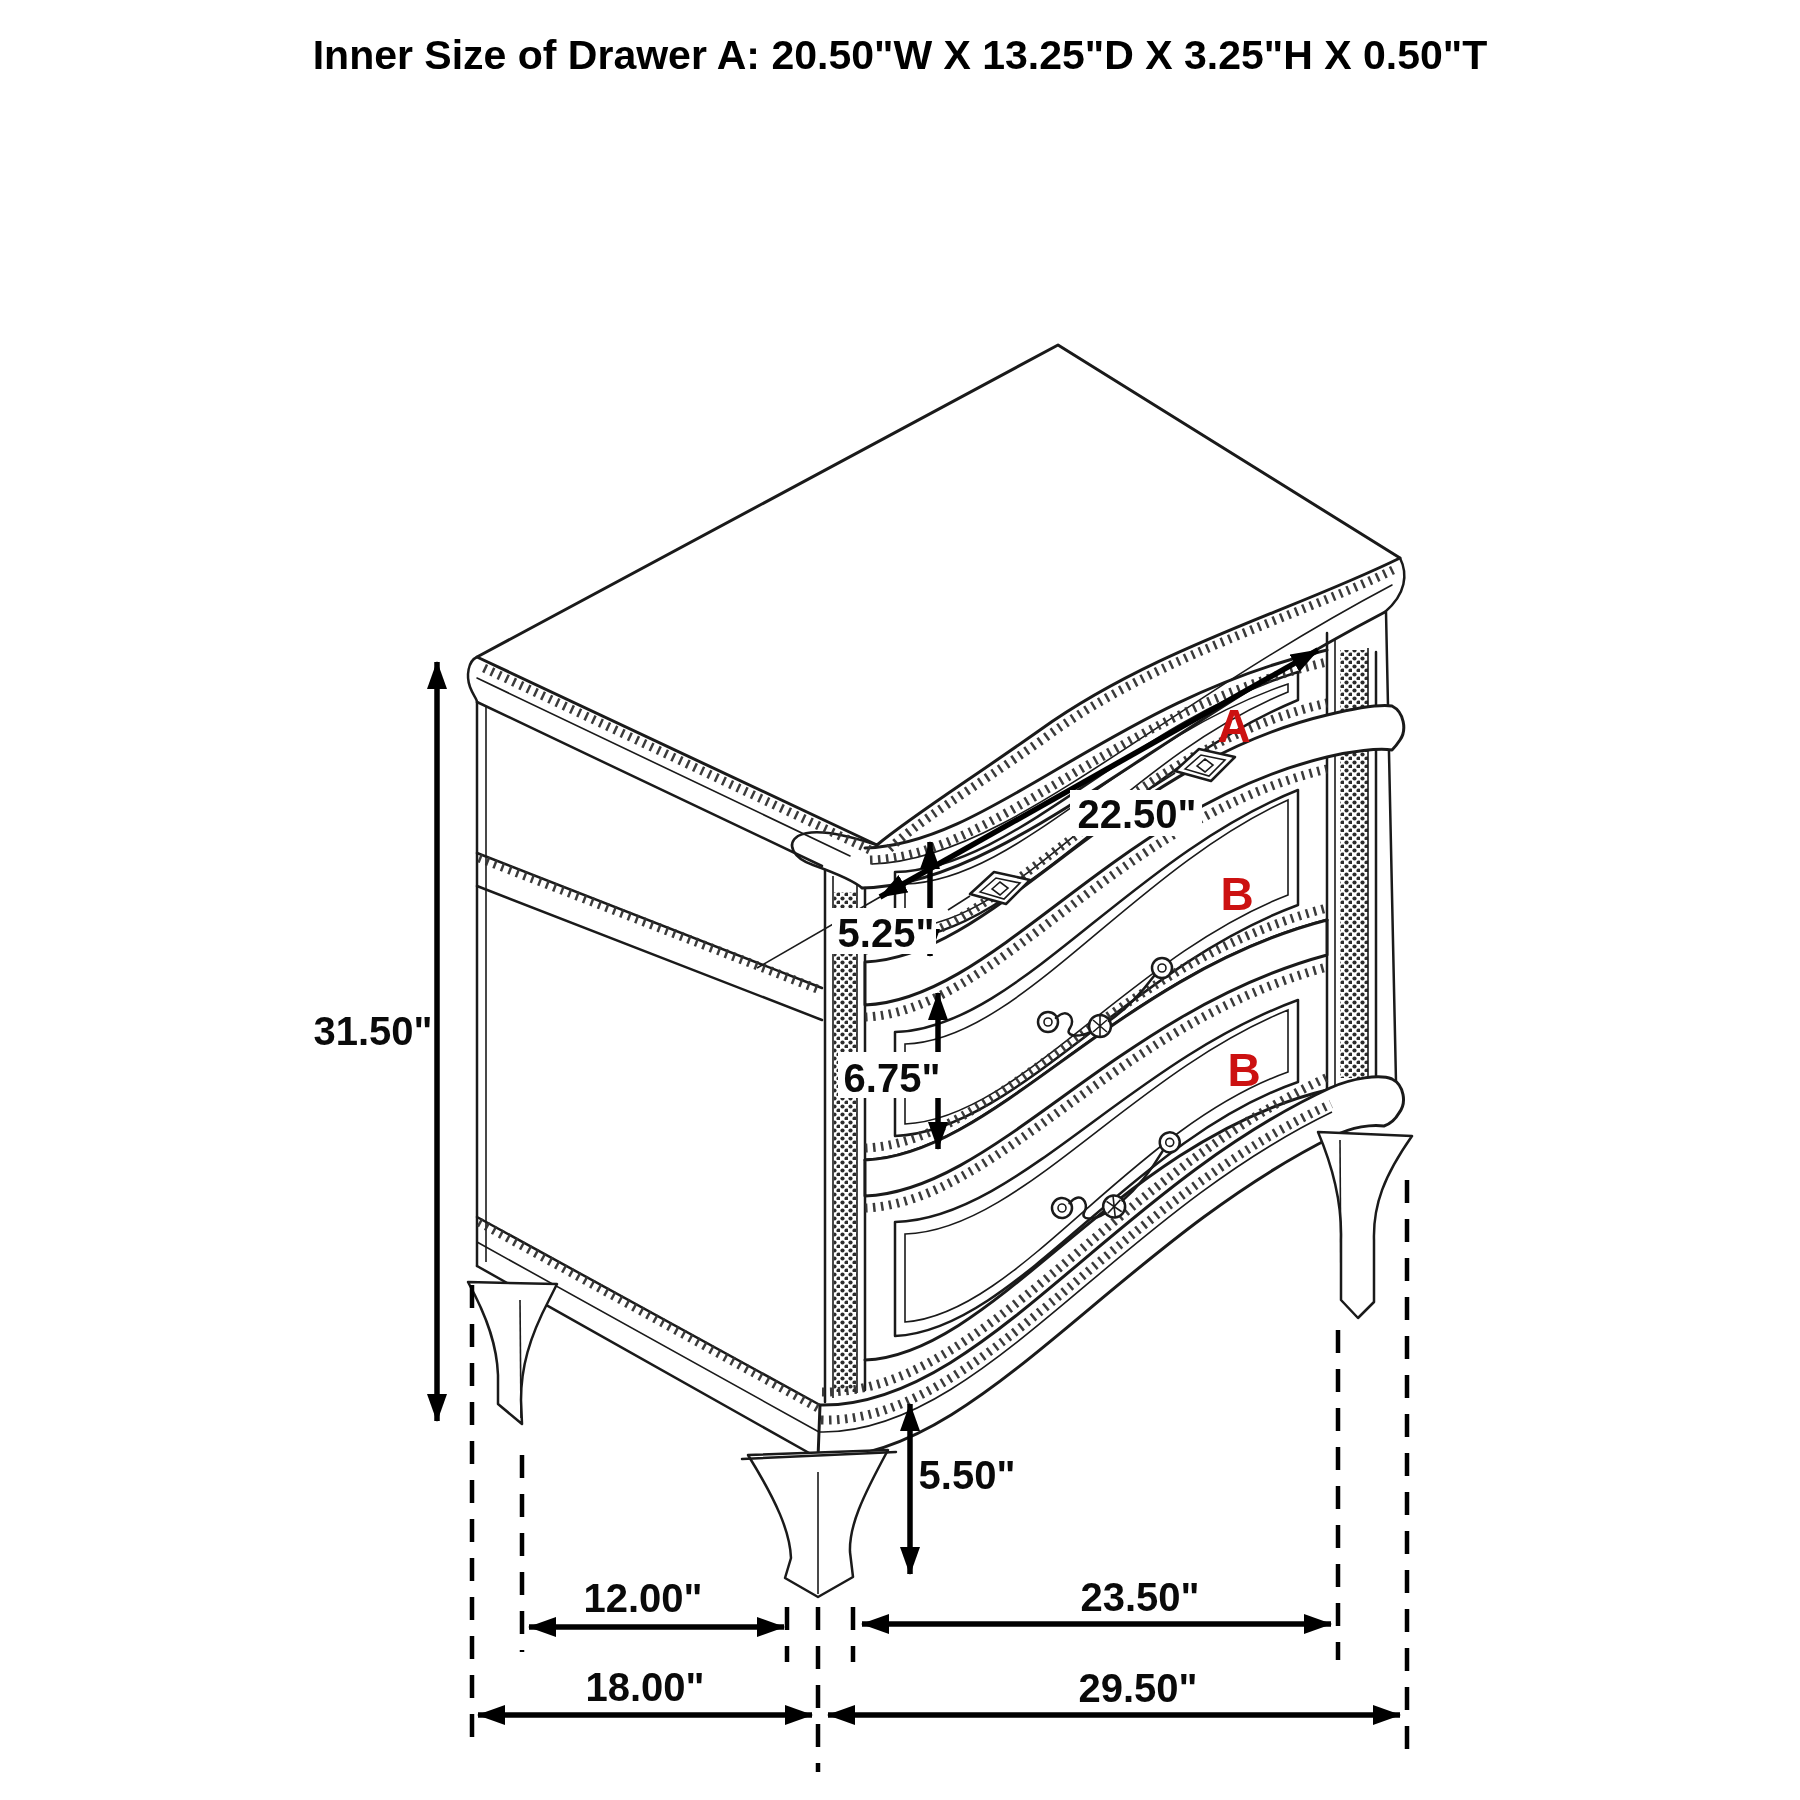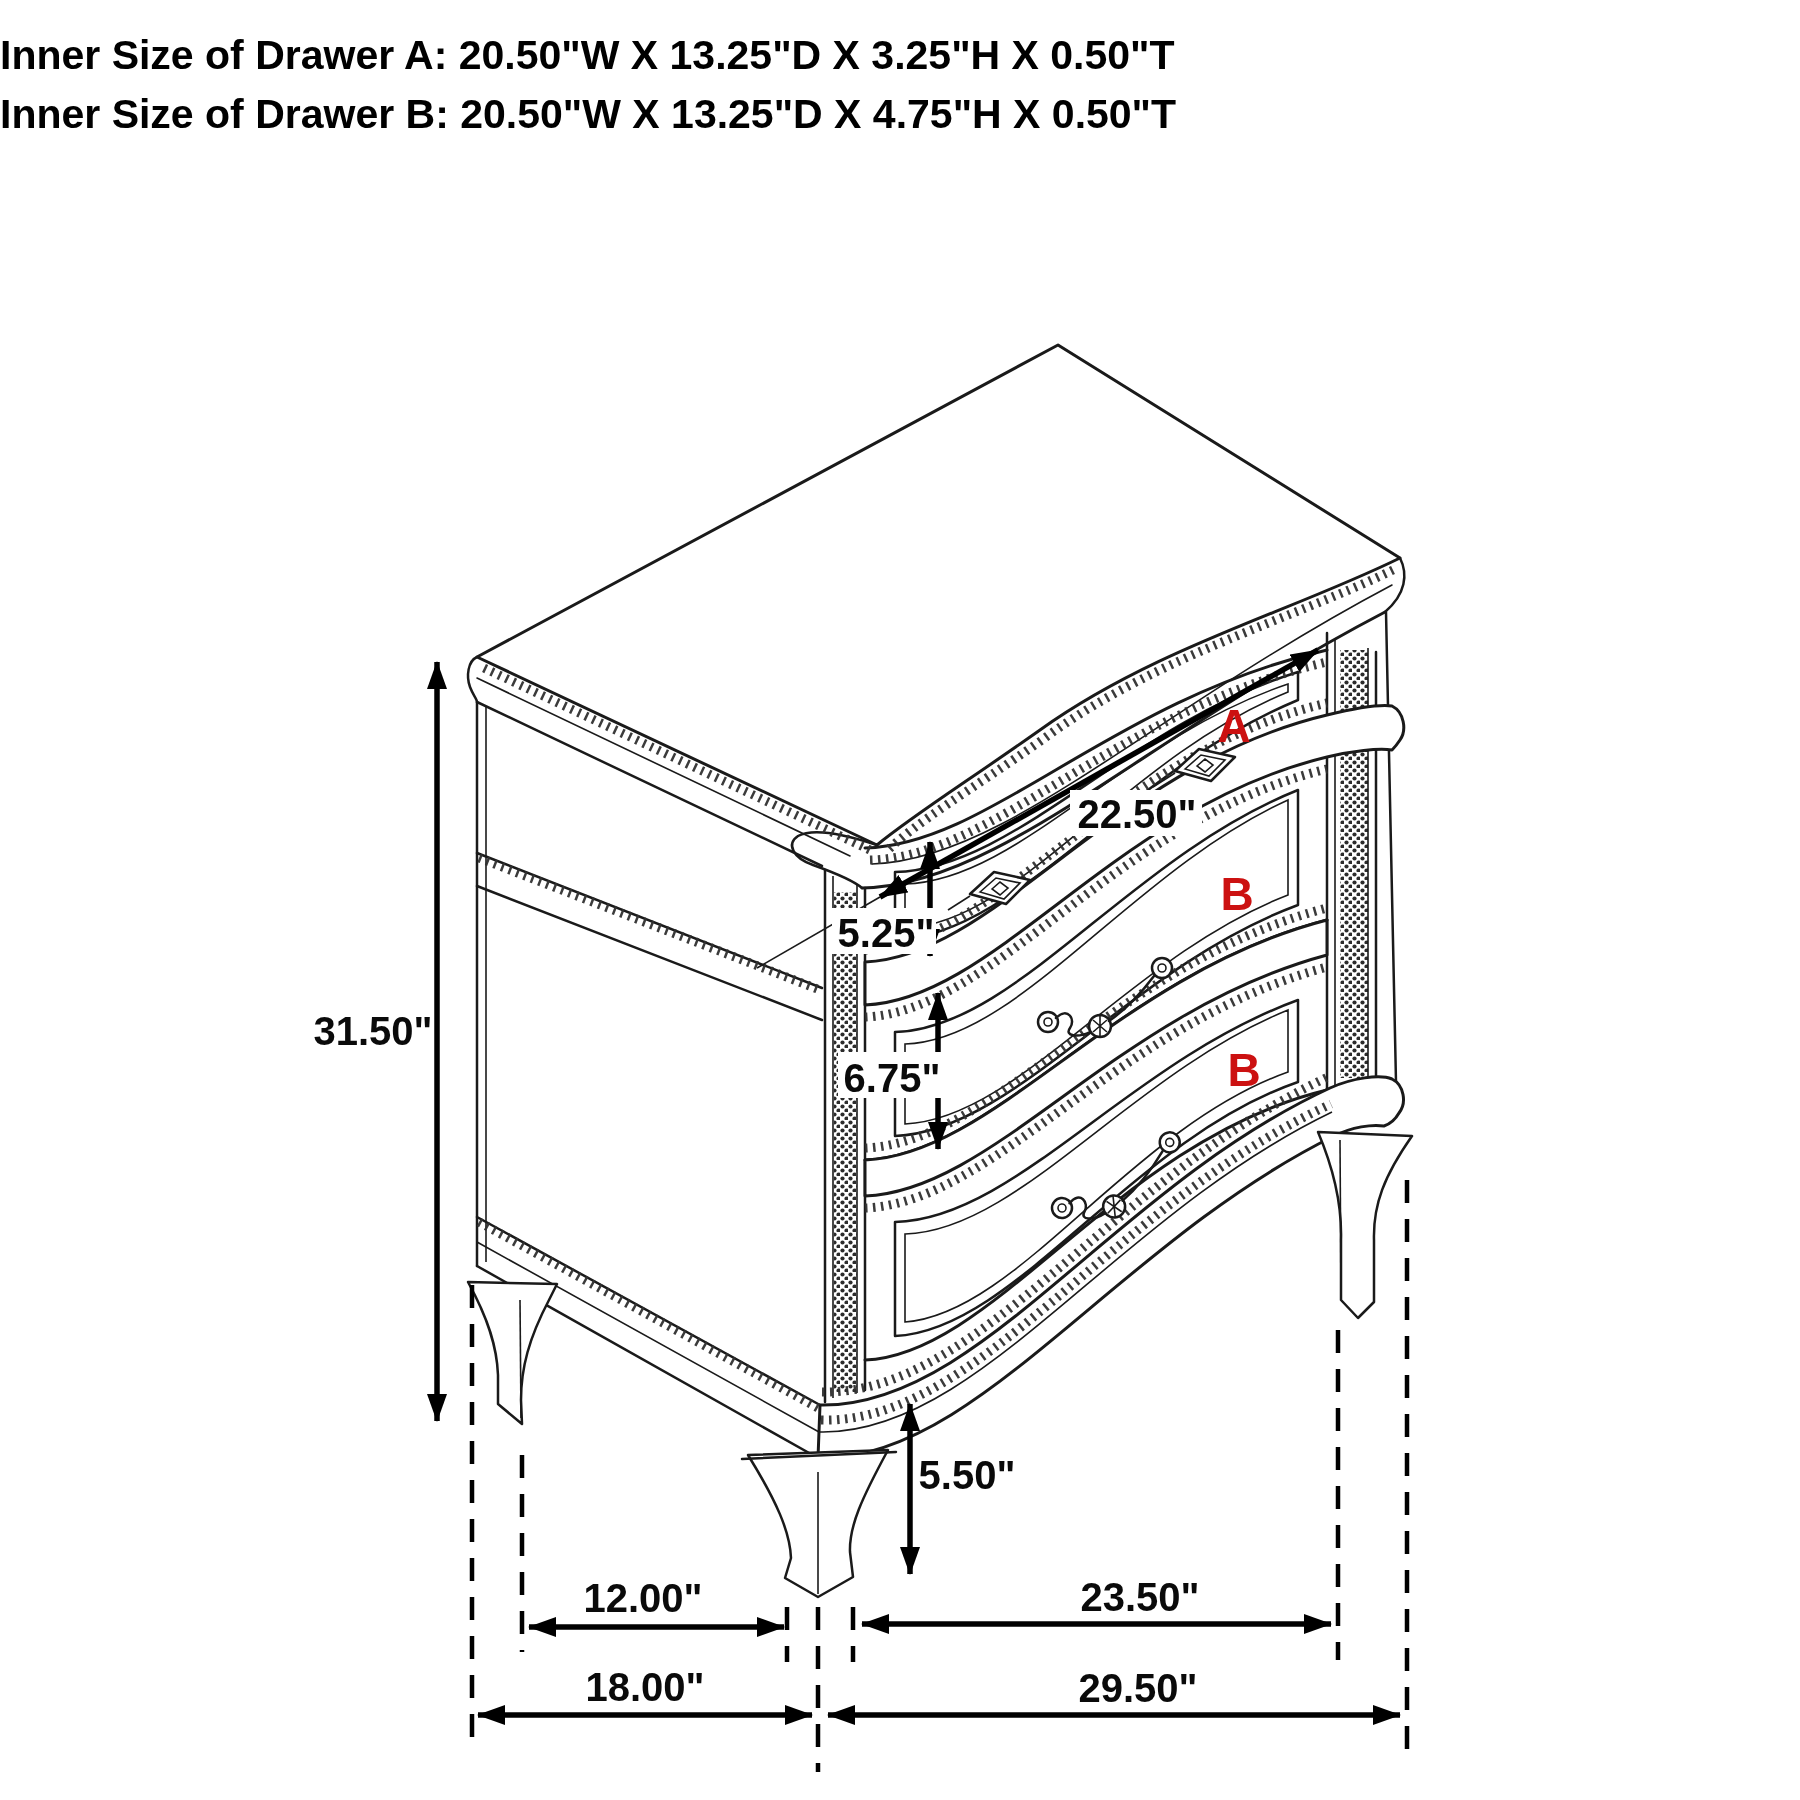--- a/index.html
+++ b/index.html
@@ -1,35 +1,34 @@
 <!DOCTYPE html>
 <html><head>
 <meta charset="utf-8">
 <style>
   html,body{margin:0;padding:0;background:#fff;}
   body{width:1800px;height:1800px;position:relative;font-family:"Liberation Sans",sans-serif;}
-  .header{position:absolute;top:26px;left:0;width:100%;
+  .header{position:absolute;top:26px;left:0;width:100%;text-align:center;
           font-weight:bold;font-size:41px;line-height:59px;color:#000;letter-spacing:0px;}
   svg{position:absolute;left:0;top:0;}
   .ln{stroke:#1a1a1a;fill:none;stroke-width:2.5;stroke-linecap:round;stroke-linejoin:round;}
   .ln3{stroke:#1a1a1a;fill:none;stroke-width:3;stroke-linecap:round;stroke-linejoin:round;}
   .thin{stroke:#1a1a1a;fill:none;stroke-width:1.6;}
   .fillw{fill:#ffffff;}
   .stip{stroke:#303030;fill:none;stroke-width:9;stroke-dasharray:2.5 5.5;stroke-linecap:butt;opacity:.95;}
   .dim{stroke:#000;fill:none;stroke-width:5.5;}
   .dash{stroke:#000;fill:none;stroke-width:4.5;stroke-dasharray:23 16;}
   .dimtxt{font:bold 40px "Liberation Sans",sans-serif;fill:#0a0a0a;text-anchor:middle;}
   .redtxt{font:bold 46px "Liberation Sans",sans-serif;text-anchor:middle;}
 </style>
 </head>
 <body>
 
 <div class="header">
   <div>Inner Size of Drawer A: 20.50"W X 13.25"D X 3.25"H X 0.50"T</div>
-  <div>Inner Size of Drawer B: 20.50"W X 13.25"D X 4.75"H X 0.50"T</div>
 </div>
 
 <svg width="1800" height="1800" viewBox="0 0 1800 1800">
   <defs>
     <pattern id="dots" width="8" height="8" patternUnits="userSpaceOnUse">
       <rect width="8" height="8" fill="#fff"></rect>
       <circle cx="2.5" cy="2.5" r="2.1" fill="#2c2c2c"></circle>
       <circle cx="6.5" cy="6.5" r="2.1" fill="#2c2c2c"></circle>
     </pattern>
     <marker id="arr" viewBox="0 0 28 20" refX="27" refY="10" markerWidth="28" markerHeight="20" orient="auto-start-reverse" markerUnits="userSpaceOnUse">

